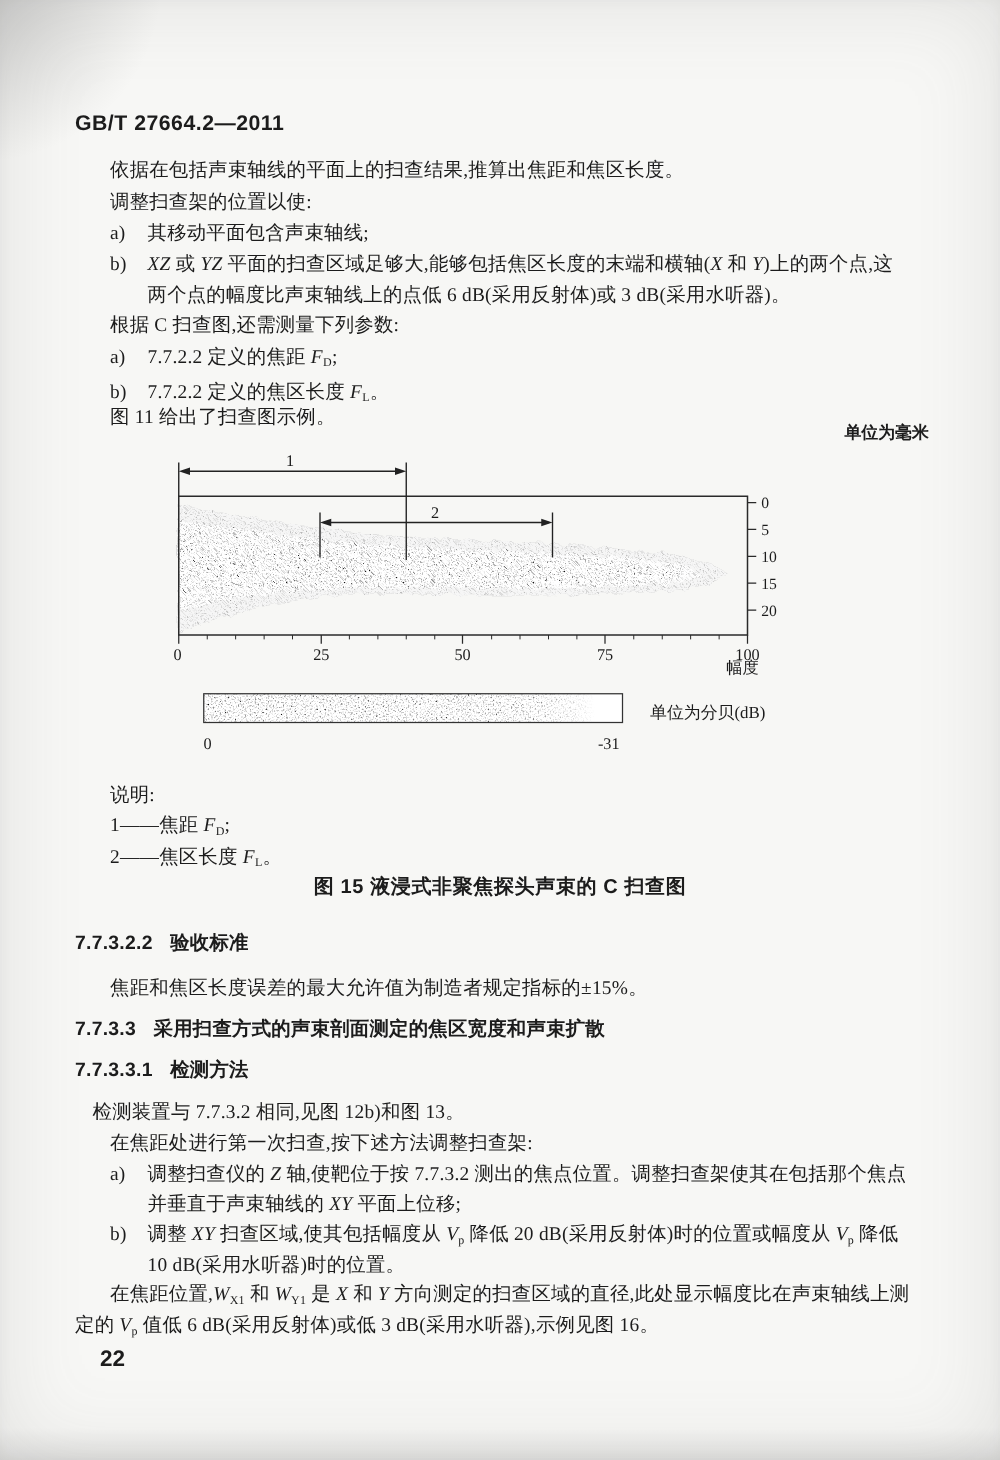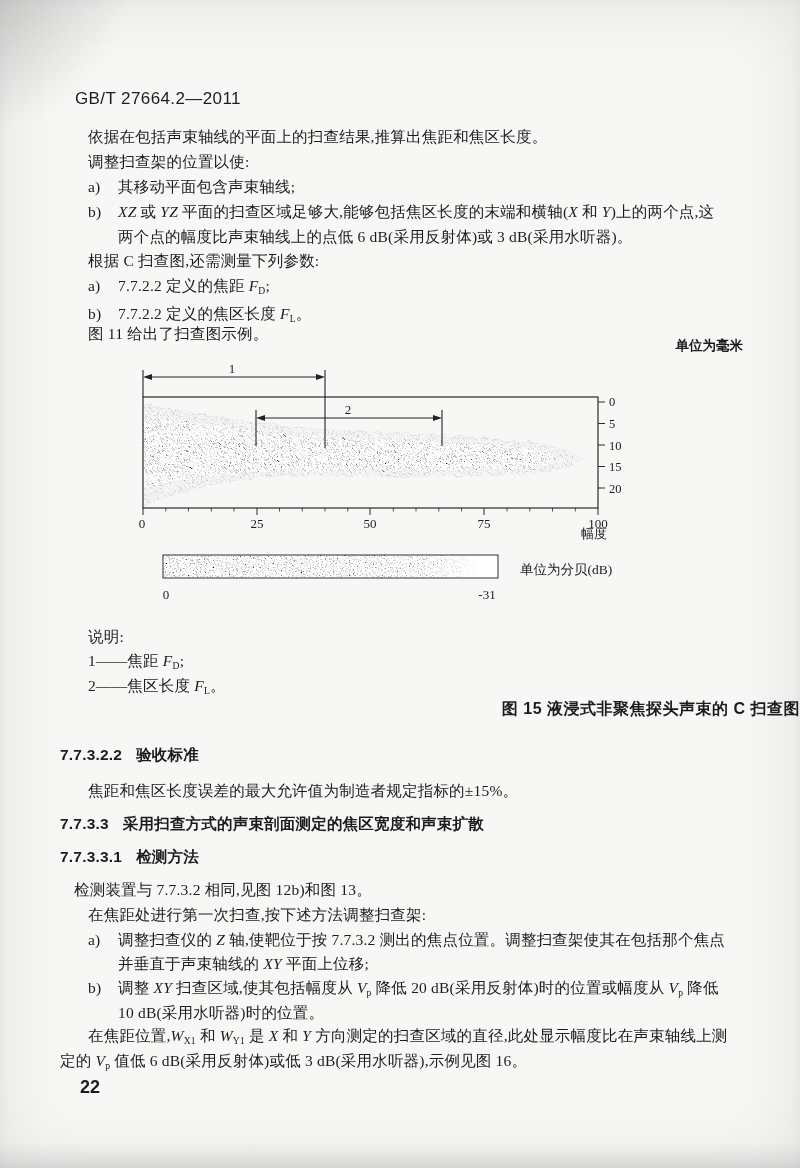--- a/index.html
+++ b/index.html
@@ -12,25 +12,25 @@
   .vignette{position:absolute;inset:0;pointer-events:none;
     box-shadow:inset 0 0 70px rgba(90,90,90,.14), inset 0 0 10px rgba(120,120,120,.08);}
   .corner-smudge{position:absolute;left:0;top:0;width:150px;height:150px;pointer-events:none;
     background:radial-gradient(ellipse at -10% -10%, rgba(130,130,130,.38), rgba(130,130,130,0) 62%);}
   .edge-bottom{position:absolute;left:0;bottom:0;width:100%;height:26px;pointer-events:none;
     background:linear-gradient(to bottom, rgba(130,130,130,0), rgba(130,130,130,.18));}
   .line{position:absolute;white-space:nowrap;font-size:15.5px;line-height:1.3;letter-spacing:.2px;}
   .marker{display:inline-block;width:30px;}
   .heading{font-family:"Liberation Sans","DejaVu Sans",sans-serif;font-weight:bold;}
   .hnum{margin-right:14px;}
-  .doc-header{position:absolute;left:60px;top:89px;font-size:17px;font-weight:normal;
-    font-family:"Liberation Sans","DejaVu Sans",sans-serif;letter-spacing:.4px;margin-left:15px;}
+  .doc-header{position:absolute;left:60px;top:89px;font-size:17px;font-weight:bold;
+    font-family:"Liberation Sans","DejaVu Sans",sans-serif;letter-spacing:.4px;}
   .unit-note{position:absolute;right:57px;top:337px;font-size:13.5px;font-weight:bold;
     font-family:"Liberation Sans","DejaVu Sans",sans-serif;}
-  .fig-caption{position:absolute;left:0;top:699px;width:800px;text-align:right;
+  .fig-caption{position:absolute;left:0;top:699px;width:800px;text-align:center;
     font-size:16px;font-weight:bold;font-family:"Liberation Sans","DejaVu Sans",sans-serif;letter-spacing:.5px;}
   .page-num{position:absolute;left:80px;top:1077px;font-size:18px;font-weight:bold;
     font-family:"Liberation Sans","DejaVu Sans",sans-serif;}
   sub{font-size:62%;line-height:0;vertical-align:baseline;position:relative;top:.28em;}
   i{font-style:italic;text-align:right;}
   .figure-svg{position:absolute;left:0;top:358px;}
   svg text{font-family:"Liberation Serif","DejaVu Serif",serif;fill:#1c1c1c;}
 </style>
 </head>
 <body>

